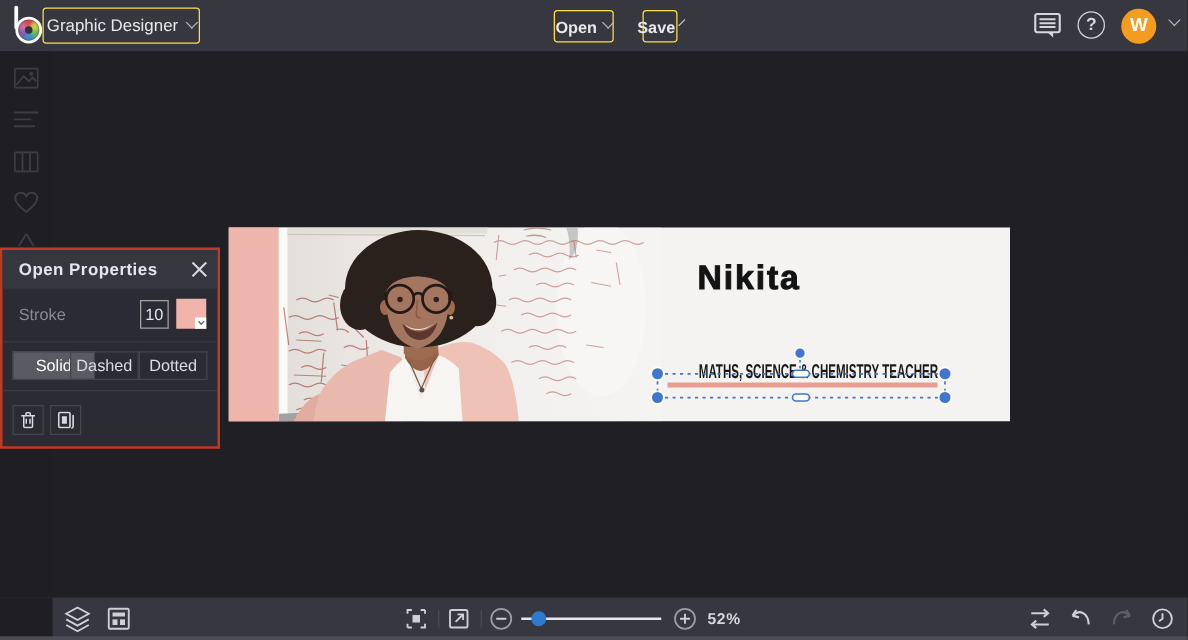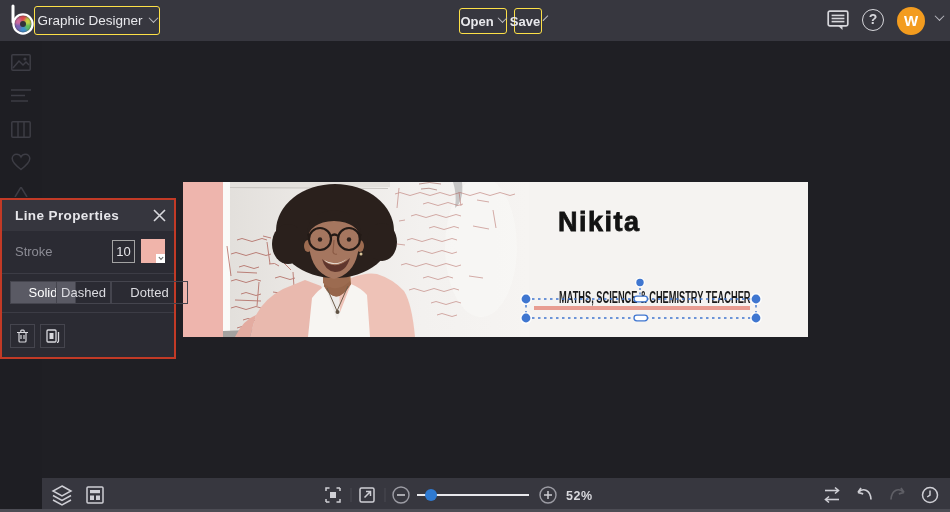--- a/index.html
+++ b/index.html
@@ -43,21 +43,21 @@
       <path d="M15 20 L19.25 12.64 A8.5 8.5 0 0 1 23.5 20 Z" fill="#c6d13f"></path>
       <path d="M15 20 L23.5 20 A8.5 8.5 0 0 1 19.25 27.36 Z" fill="#5fbf5a"></path>
       <path d="M15 20 L19.25 27.36 A8.5 8.5 0 0 1 10.75 27.36 Z" fill="#3f8fd0"></path>
       <path d="M15 20 L10.75 27.36 A8.5 8.5 0 0 1 6.5 20 Z" fill="#7a62b5"></path>
       <path d="M15 20 L6.5 20 A8.5 8.5 0 0 1 10.75 12.64 Z" fill="#d06a9e"></path>
     </g>
     <circle cx="15" cy="20" r="9.6" fill="none" stroke="#fff" stroke-width="2.2"></circle>
     <circle cx="15" cy="20" r="3" fill="#32323a"></circle>
   </svg>
   <div class="tbtn" style="left:34px; top:6px; width:126px; height:29px; white-space:nowrap; font-size:13.5px;">Graphic Designer<span class="chev"></span></div>
-  <div class="tbtn" style="left:443px; top:8px; width:48px; height:26px; font-size:13px; font-weight:bold;margin-left:16px;">Open<span class="chev" style="margin-left:5px;"></span></div>
+  <div class="tbtn" style="left:443px; top:8px; width:48px; height:26px; font-size:13px; font-weight:bold;">Open<span class="chev" style="margin-left:5px;"></span></div>
   <div class="tbtn" style="left:514px; top:8px; width:28px; height:26px; font-size:13px; font-weight:bold;">Save<span class="chev" style="margin-left:5px;"></span></div>
 
   <svg class="abs" style="left:827px; top:10px;" width="22" height="21" viewBox="0 0 22 21">
     <rect x="1.2" y="1.2" width="19.6" height="14.6" rx="1.6" fill="none" stroke="#d6d6db" stroke-width="1.7"></rect>
     <path d="M11 15.8 L15.5 20 L15.5 15.8 Z" fill="#d6d6db"></path>
     <line x1="4.6" y1="5.4" x2="17.4" y2="5.4" stroke="#d6d6db" stroke-width="1.6"></line>
     <line x1="4.6" y1="8.5" x2="17.4" y2="8.5" stroke="#d6d6db" stroke-width="1.6"></line>
     <line x1="4.6" y1="11.6" x2="17.4" y2="11.6" stroke="#d6d6db" stroke-width="1.6"></line>
   </svg>
 
@@ -205,37 +205,37 @@
       <circle cx="526" cy="318" r="4.4" fill="#3f76d0"></circle>
     <circle cx="756" cy="318" r="5.9" fill="#fff" opacity="0.8"></circle>
       <circle cx="756" cy="318" r="4.4" fill="#3f76d0"></circle>
     <rect x="634" y="296.2" width="13.5" height="5.6" rx="2.8" fill="#fff" stroke="#3f76d0" stroke-width="1.3"></rect>
     <rect x="634" y="315.2" width="13.5" height="5.6" rx="2.8" fill="#fff" stroke="#3f76d0" stroke-width="1.3"></rect>
   </g>
 </svg>
 
 <div id="panel">
   <div id="panelhead">
-    <div class="abs" style="left:13px; top:8px; font-size:13.5px; font-weight:bold; letter-spacing:0.4px;">Line Properties</div>
+    <div class="abs" style="left:13px; top:8px; font-size:13.5px; font-weight:bold; letter-spacing:0.4px;">Open Properties</div>
     <svg class="abs" style="left:151px; top:9px;" width="13" height="13" viewBox="0 0 13 13">
         <path d="M1 1 L12 12 M12 1 L1 12" stroke="#d8d8dd" stroke-width="1.6"></path>
       </svg>
   </div>
   <div class="abs" style="left:13px; top:44px; font-size:13px; color:#8b8b94;">Stroke</div>
   <div class="abs" style="left:110px; top:40px; width:23px; height:23px; border:1px solid #a3a3a3; font-size:13px; color:#e6e6ea; text-align:center; line-height:22px;">10</div>
   <div class="abs" style="left:139px; top:39px; width:24px; height:24px; background:#f0b4aa;">
     <div class="abs" style="right:0; bottom:0; width:9px; height:9px; background:#fff;"></div>
     <svg class="abs" style="right:1.5px; bottom:2px;" width="6" height="5" viewBox="0 0 6 5">
         <path d="M0.8 1 L3 3.4 L5.2 1" fill="none" stroke="#666" stroke-width="1.1"></path>
       </svg>
   </div>
   <div class="pdiv" style="top:73px;"></div>
   <div class="pbtn" style="left:8px;   top:81px; width:66px; height:23px; background:#5a5a64; color:#fff;">Solid</div>
   <div class="pbtn" style="left:54px;  top:81px; width:55px; height:23px;">Dashed</div>
-  <div class="pbtn" style="left:109px; top:81px; width:77px; height:23px;">Dotted</div>
+  <div class="pbtn" style="left:109px; top:81px; width:55px; height:23px;">Dotted</div>
   <div class="pdiv" style="top:112px;"></div>
   <div class="pbtn" style="left:8px; top:124px; width:25px; height:24px;">
     <svg width="13" height="14" viewBox="0 0 13 14">
         <path d="M1 3.5 h11 M3 3.5 v8.5 a1 1 0 0 0 1 1 h5 a1 1 0 0 0 1-1 v-8.5 M4.8 3.5 v-1.6 a0.8 0.8 0 0 1 0.8-0.8 h1.8 a0.8 0.8 0 0 1 0.8 0.8 v1.6 M5 6 v4 M8 6 v4" fill="none" stroke="#d8d8dd" stroke-width="1.2"></path>
       </svg>
   </div>
   <div class="pbtn" style="left:38px; top:124px; width:25px; height:24px;">
     <svg width="14" height="14" viewBox="0 0 14 14">
         <rect x="1" y="1" width="9" height="12" rx="1" fill="none" stroke="#d8d8dd" stroke-width="1.3"></rect>
         <path d="M12.5 3 v9 a1.5 1.5 0 0 1 -1.5 1.5" fill="none" stroke="#d8d8dd" stroke-width="1.3"></path>

